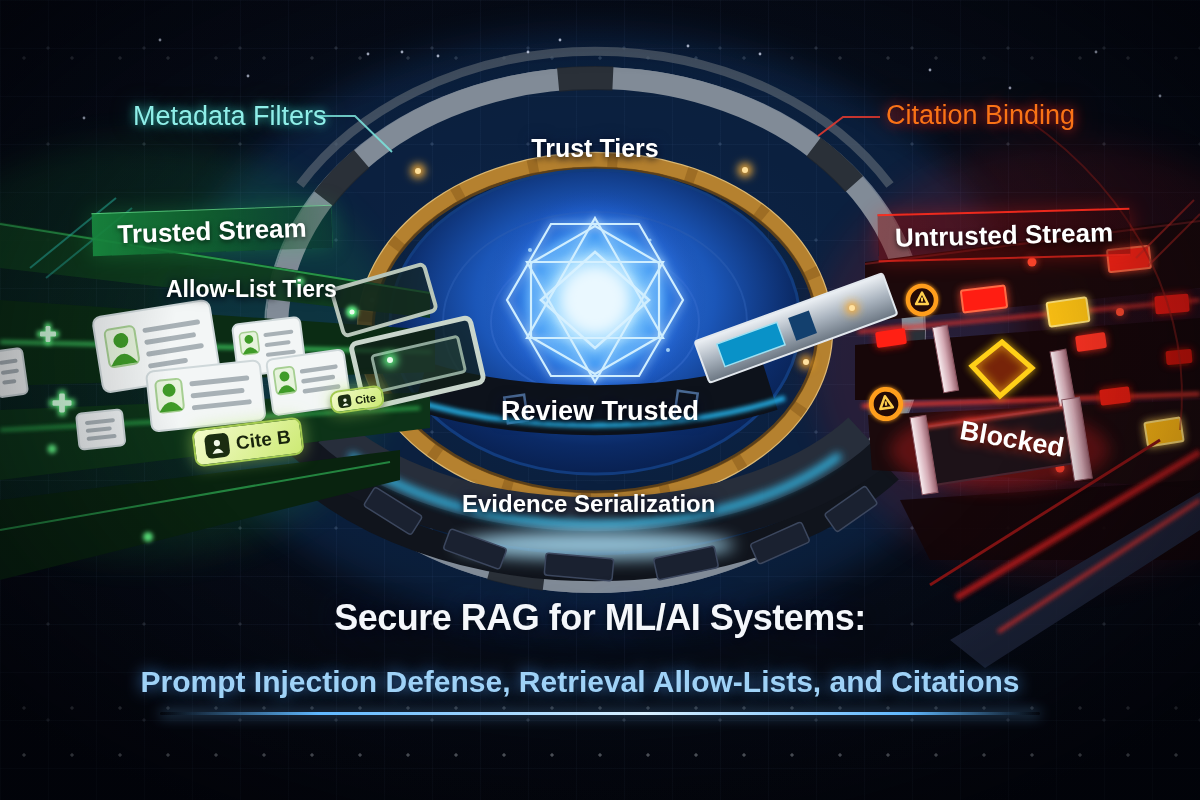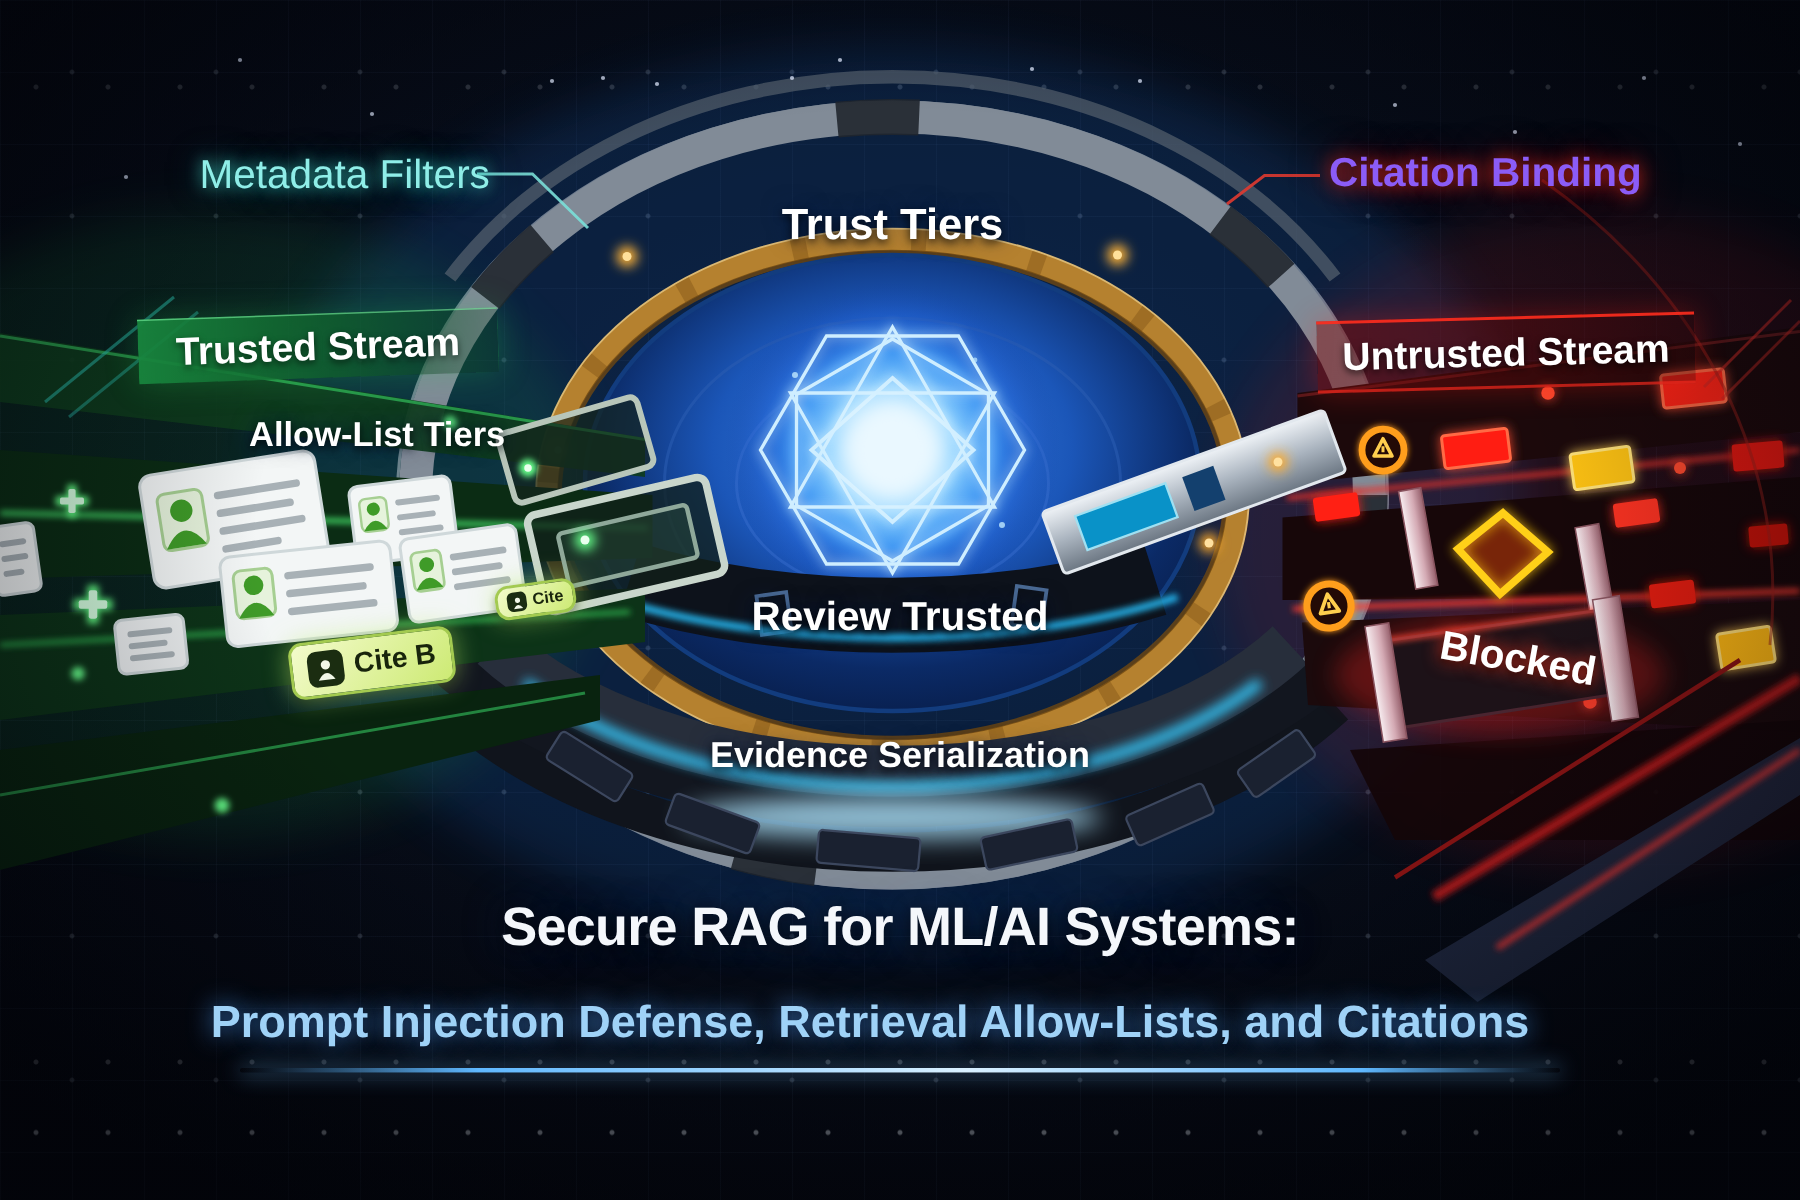--- a/index.html
+++ b/index.html
@@ -14,21 +14,21 @@
         radial-gradient(circle,rgba(225,238,255,0.16) 1.2px,transparent 2px);
       background-size:48px 48px,48px 48px,96px 96px;}
   .dotrow{position:absolute;height:4px;left:0;right:0;
       background-image:radial-gradient(circle,rgba(240,248,255,0.5) 1.3px,transparent 2px);
       background-size:48px 4px;}
   svg.scene{position:absolute;inset:0;}
   .vignette{position:absolute;inset:0;pointer-events:none;
       background:radial-gradient(ellipse 780px 520px at 50% 45%,transparent 55%,rgba(1,2,8,0.55) 100%);}
   .label{position:absolute;white-space:nowrap;}
   .lb-cyan{color:#8feee8;font-size:27px;text-shadow:0 0 10px rgba(70,230,215,.8),0 0 22px rgba(40,180,170,.5);}
-  .lb-red{color:#8b5cf6;font-size:27px;text-shadow:0 0 12px rgba(255,45,30,.85),0 0 26px rgba(200,20,10,.5);font-weight:bold;}
+  .lb-red{color:#f97316;font-size:27px;text-shadow:0 0 12px rgba(255,45,30,.85),0 0 26px rgba(200,20,10,.5);}
   .banner{display:flex;align-items:center;justify-content:center;color:#fff;font-weight:700;}
   .banner-green{left:92px;top:209px;width:240px;height:42px;transform:rotate(-2deg);font-size:26px;
       background:linear-gradient(95deg,rgba(24,134,62,.95),rgba(16,98,45,.8) 55%,rgba(10,70,30,.25));
       border-top:1px solid rgba(130,255,170,.55);text-shadow:0 2px 5px rgba(0,0,0,.6);
       box-shadow:0 0 22px rgba(40,200,90,.25);}
   .banner-red{left:878px;top:211px;width:252px;height:44px;transform:rotate(-1.5deg);font-size:26px;
       background:linear-gradient(95deg,rgba(130,12,12,.5),rgba(60,6,8,.3));
       border-top:2px solid rgba(255,45,30,.9);border-bottom:2px solid rgba(240,40,28,.7);
       text-shadow:0 2px 5px rgba(0,0,0,.7);box-shadow:0 0 20px rgba(255,30,20,.3);}
   .lb-white{color:#fff;font-weight:700;text-shadow:0 2px 6px rgba(0,0,0,.8),0 0 14px rgba(0,30,80,.6);}
@@ -353,23 +353,23 @@
 
   <div class="label banner banner-green">
     <span>Trusted Stream</span>
   </div>
   <div class="label banner banner-red">
     <span>Untrusted Stream</span>
   </div>
 
   <div class="label lb-white" style="left:166px;top:276px;font-size:23px">Allow-List Tiers</div>
 
-  <div class="label lb-white" style="left:495px;top:134px;width:200px;text-align:center;font-size:29px">Trust Tiers</div>
+  <div class="label lb-white" style="left:495px;top:134px;width:200px;text-align:center;font-size:25px">Trust Tiers</div>
   <div class="label lb-white" style="left:488px;top:396px;width:224px;text-align:center;font-size:27px">Review Trusted</div>
-  <div class="label lb-white" style="left:462px;top:490px;width:276px;text-align:center;font-size:24px">Evidence Serialization</div>
+  <div class="label lb-white" style="left:462px;top:490px;width:276px;font-size:24px">Evidence Serialization</div>
 
   <div class="label lb-white" style="left:952px;top:424px;width:120px;text-align:center;font-size:27px;transform:rotate(10deg);text-shadow:0 0 12px rgba(255,60,40,.95),0 2px 4px #000">Blocked</div>
 
   <div class="tag" style="left:193px;top:423px;padding:5px 10px;gap:7px;font-size:19px;transform:rotate(-7deg)">
     <span class="avatar" style="width:24px;height:24px">
       <svg width="18" height="18" viewBox="-8 -9 16 18">
           <g fill="#f2f8e8">
             <circle cx="0" cy="-2.6" r="3.1"></circle>
             <path d="M -5.6 7.5 Q 0 -1.5 5.6 7.5 Z"></path>
           </g>

